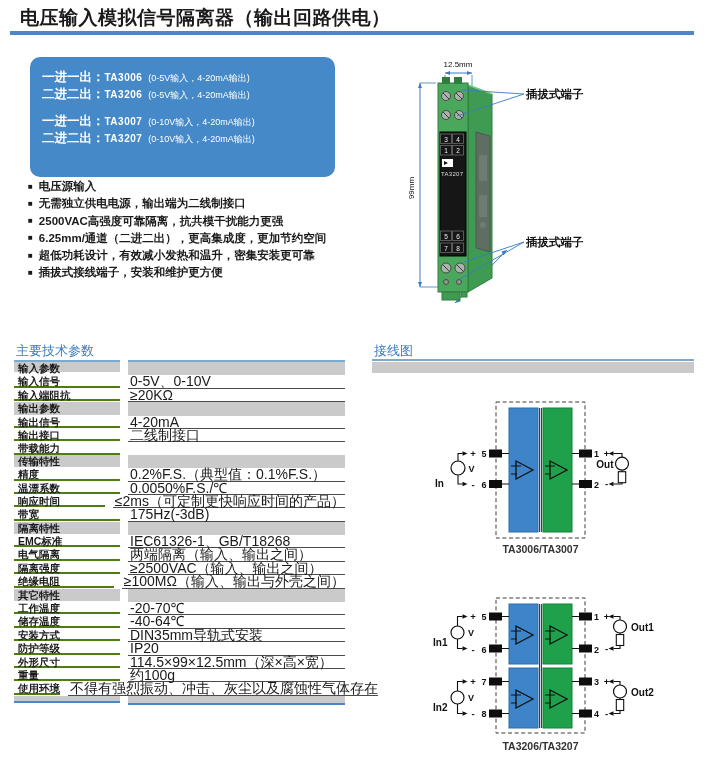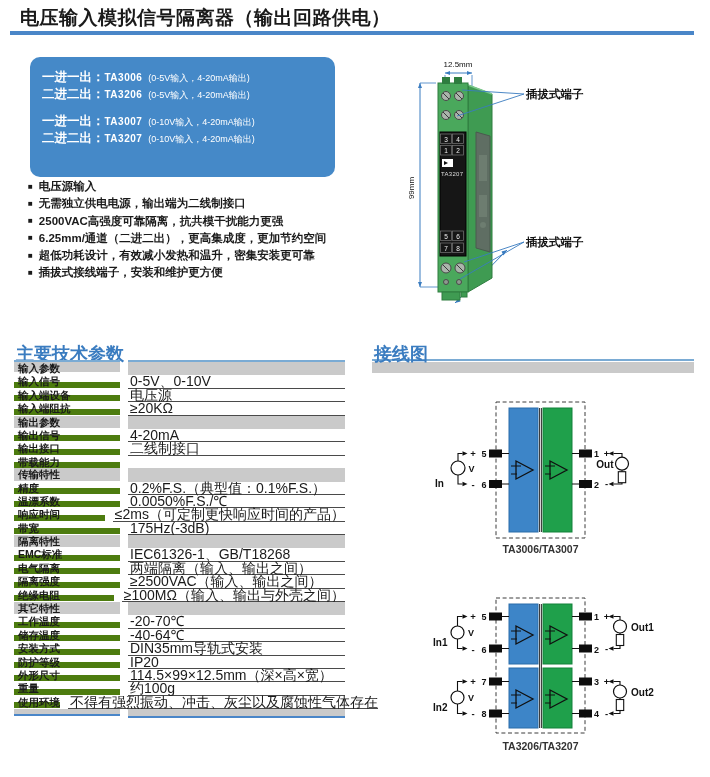--- a/index.html
+++ b/index.html
@@ -14,25 +14,25 @@
   .mg2{margin-top:10px;}
   .mio{font-size:12.5px;font-weight:bold;}
   .mmodel{font-size:10px;font-weight:bold;letter-spacing:.5px;}
   .mspec{font-size:9px;font-weight:normal;margin-left:6px;}
 
   .features{position:absolute;left:28px;top:178px;width:390px;}
   .feat{font-size:11.5px;font-weight:bold;line-height:16.8px;white-space:nowrap;}
   .fb{font-size:8px;margin-right:6px;vertical-align:1.5px;}
 
   .specsec{position:absolute;left:14px;top:342px;width:331px;}
-  .sectitle{color:#3a7cc0;font-size:18px;font-weight:bold;height:16px;margin-left:2px;}
+  .sectitle{color:#3a7cc0;font-size:13px;font-weight:normal;height:16px;margin-left:2px;}
   .stable{margin-top:2px;}
   .srow{display:flex;}
   .sc{height:12.4px;line-height:12.8px;white-space:nowrap;overflow:visible;box-sizing:content-box;}
-  .sc.l{width:106px;padding-left:4px;box-sizing:border-box;font-size:10.5px;font-weight:bold;border-bottom:6px solid #4d7c0f;margin-right:8px;}
+  .sc.l{width:106px;padding-left:4px;box-sizing:border-box;font-size:10.5px;font-weight:bold;border-bottom:2px solid #4d7c0f;margin-right:8px;}
   .sc.v{flex:1;font-size:14px;padding-left:2px;border-bottom:1px solid #4a4a4a;}
   .srow.hdr .sc{background:#cacaca;border-bottom:1px solid #cacaca;}
   .srow.first .sc{border-top:2px solid #7aabd4;}
   .srow.filler .sc{height:7px;background:#cacaca;border-bottom:2px solid #4a86c8;}
 
   .wiresec{position:absolute;left:372px;top:342px;width:322px;}
   .wrule{height:2px;background:#7aabd4;margin-top:1px;}
   .wband{height:11px;background:#cacaca;margin-top:1px;}
 
   svg{font-family:"Liberation Sans",sans-serif;position:absolute;}
@@ -179,24 +179,20 @@
     <div class="stable">
       <div class="srow hdr first">
           <div class="sc l">输入参数</div>
           <div class="sc v"></div>
         </div>
       <div class="srow">
           <div class="sc l">输入信号</div>
           <div class="sc v">0-5V、0-10V</div>
         </div>
       <div class="srow">
-          <div class="sc l">输入端设备</div>
-          <div class="sc v">电压源</div>
-        </div>
-      <div class="srow">
           <div class="sc l">输入端阻抗</div>
           <div class="sc v">≥20KΩ</div>
         </div>
       <div class="srow hdr">
           <div class="sc l">输出参数</div>
           <div class="sc v"></div>
         </div>
       <div class="srow">
           <div class="sc l">输出信号</div>
           <div class="sc v">4-20mA</div>

